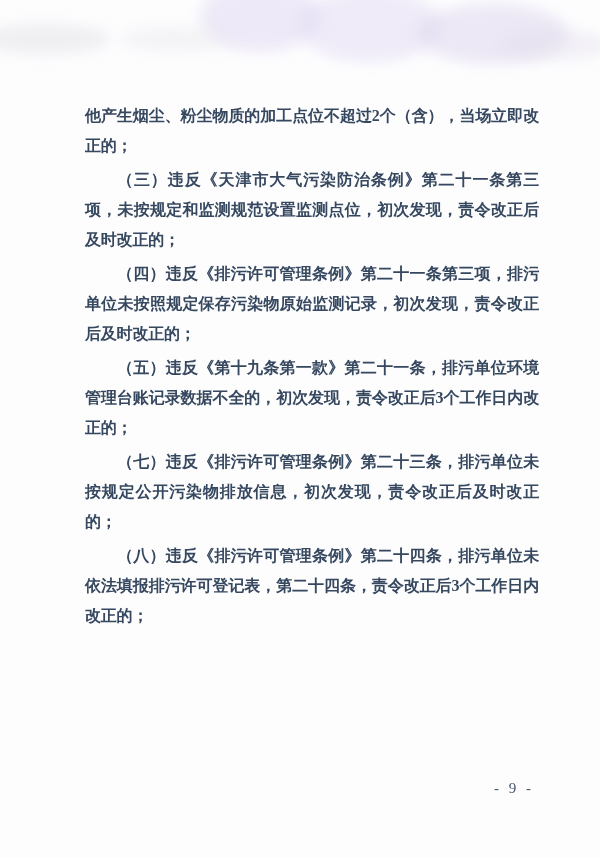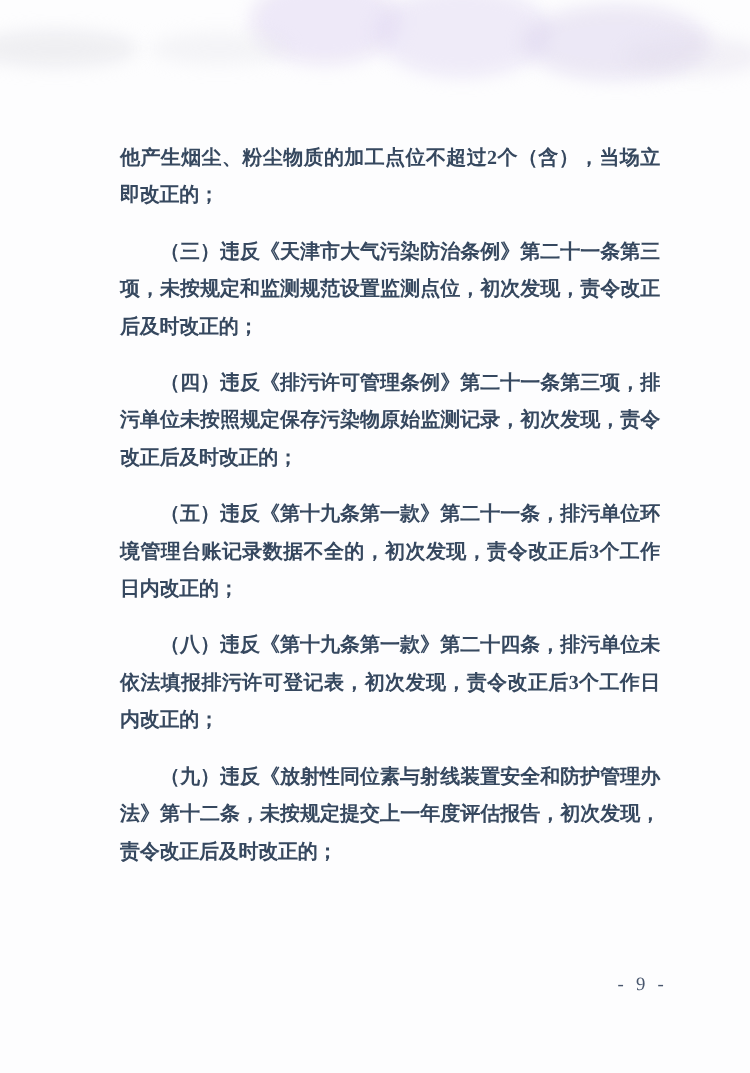--- a/index.html
+++ b/index.html
@@ -36,21 +36,21 @@
     top: 97px;
     width: 462px;
     color: #36485f;
     font-size: 16px;
     line-height: 30px;
     letter-spacing: -0.2px;
     font-weight: 600;
     text-align: justify;
   }
   .content p {
-    margin: 15px;
+    margin: 4px;
     padding: 0;
   }
   .content p.indented {
     text-indent: 2em;
   }
 
   .page-number {
     position: absolute;
     right: 66px;
     top: 780px;
@@ -71,19 +71,19 @@
   <div class="smudge s3"></div>
   <div class="smudge s4"></div>
   <div class="smudge s5"></div>
   <div class="smudge s6"></div>
 
   <div class="content">
     <p>他产生烟尘、粉尘物质的加工点位不超过2个（含），当场立即改正的；</p>
     <p class="indented">（三）违反《天津市大气污染防治条例》第二十一条第三项，未按规定和监测规范设置监测点位，初次发现，责令改正后及时改正的；</p>
     <p class="indented">（四）违反《排污许可管理条例》第二十一条第三项，排污单位未按照规定保存污染物原始监测记录，初次发现，责令改正后及时改正的；</p>
     <p class="indented">（五）违反《第十九条第一款》第二十一条，排污单位环境管理台账记录数据不全的，初次发现，责令改正后3个工作日内改正的；</p>
-    <p class="indented">（八）违反《第十九条第一款》第二十四条，排污单位未依法填报排污许可登记表，初次发现，责令改正后3个工作日内改正的；</p>
-    <p class="indented">（九）违反《放射性同位素与射线装置安全和防护管理办法》第十二条，未按规定提交上一年度评估报告，初次发现，责令改正后及时改正的；</p>
+    <p class="indented">（七）违反《排污许可管理条例》第二十三条，排污单位未按规定公开污染物排放信息，初次发现，责令改正后及时改正的；</p>
+    <p class="indented">（八）违反《排污许可管理条例》第二十四条，排污单位未依法填报排污许可登记表，第二十四条，责令改正后3个工作日内改正的；</p>
   </div>
 
   <div class="page-number">- 9 -</div>
 
 </div>
 
 </body></html>

